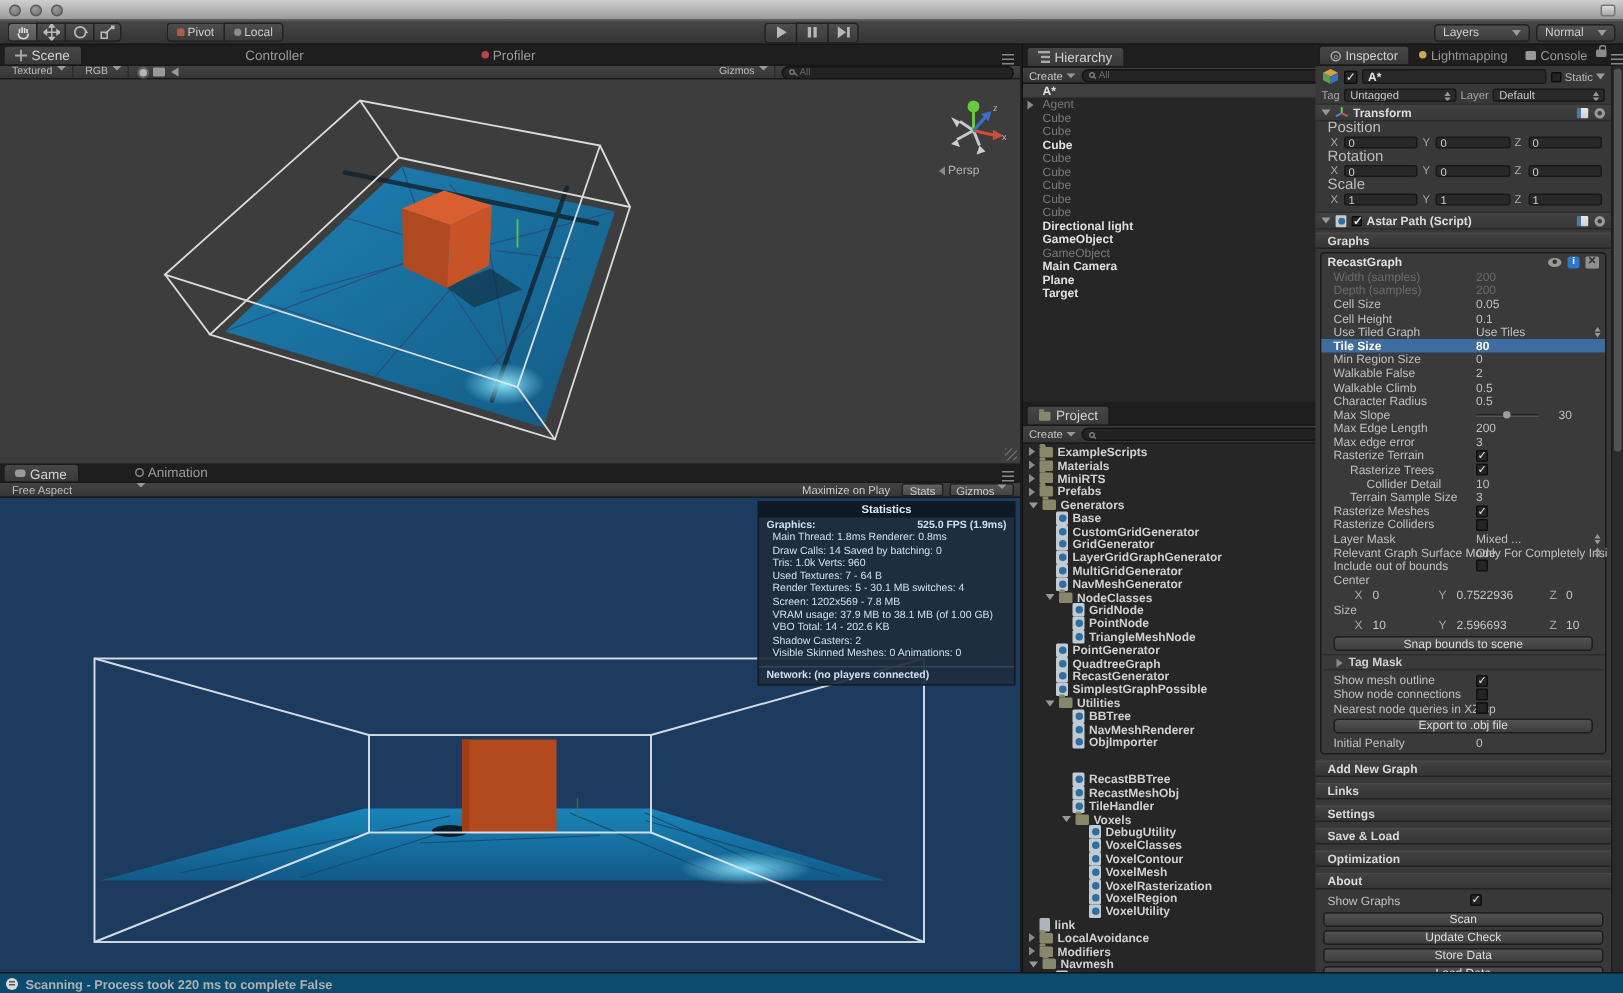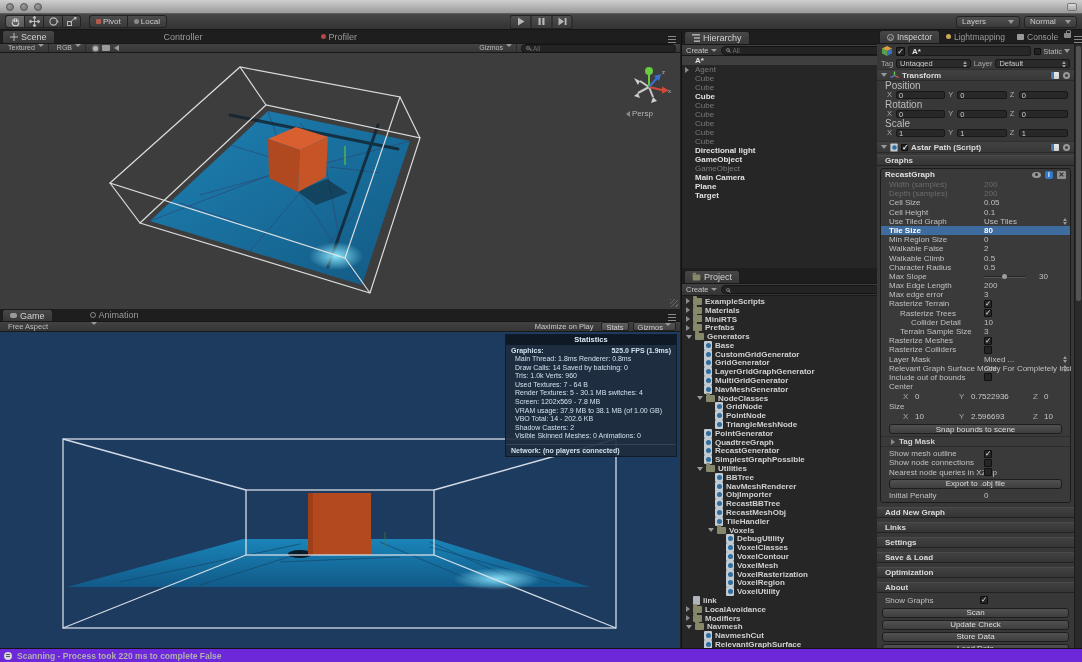--- a/index.html
+++ b/index.html
@@ -11,21 +11,21 @@
 #title-center{position:absolute;left:0;right:0;text-align:center;font-size:9px;color:#3a3a3a;display:flex;justify-content:center;align-items:center;gap:4px}
 .doc-ic{width:7px;height:9px;background:#e9e9e9;border:1px solid #8a8a8a;border-radius:1px;display:inline-block}
 .tb-widget{position:absolute;right:5px;top:3px;width:10px;height:8px;border:1px solid #777;border-radius:2px;background:linear-gradient(#ddd,#aaa)}
 
 #toolbar{position:absolute;left:0;top:14px;width:1082px;height:16px;background:linear-gradient(#474747,#333);border-bottom:1px solid #161616;display:flex;align-items:center}
 .toolgrp{display:flex;margin-left:5px}
 .toolbtn{width:19px;height:13px;background:linear-gradient(#4d4d4d,#3a3a3a);border:1px solid #222;border-right:none;display:flex;align-items:center;justify-content:center}
 .toolbtn:first-child{border-radius:3px 0 0 3px}
 .toolbtn:last-child{border-radius:0 3px 3px 0;border-right:1px solid #222}
 .toolbtn.on{background:linear-gradient(#6e6e6e,#585858)}
-.pivotgrp{display:flex;margin-left:8px}
+.pivotgrp{display:flex;margin-left:30px}
 .pvbtn{height:13px;background:linear-gradient(#4d4d4d,#3a3a3a);border:1px solid #222;border-right:none;display:flex;align-items:center;gap:2px;padding:0 6px;font-size:8px;color:#ccc}
 .pvbtn:first-child{border-radius:3px 0 0 3px}
 .pvbtn:last-child{border-radius:0 3px 3px 0;border-right:1px solid #222}
 .pvdot{width:5px;height:5px;border-radius:1px;background:#b05a4a}
 .pvdot.loc{background:#8a8a8a;border-radius:50%}
 .playgrp{position:absolute;left:50%;transform:translateX(-50%);display:flex}
 .playbtn{width:21px;height:14px;background:linear-gradient(#4d4d4d,#3a3a3a);border:1px solid #222;border-right:none;display:flex;align-items:center;justify-content:center}
 .playbtn:first-child{border-radius:3px 0 0 3px}
 .playbtn:last-child{border-radius:0 3px 3px 0;border-right:1px solid #222}
 .ddbtn{height:12px;background:linear-gradient(#4f4f4f,#3b3b3b);border:1px solid #222;border-radius:3px;display:flex;align-items:center;justify-content:space-between;font-size:8px;color:#ccc;padding:0 5px;gap:4px}
@@ -125,21 +125,21 @@
 .sthumb{position:absolute;left:121px;top:2px;width:5px;height:5px;border-radius:50%;background:#9d9d9d}
 .sval{position:absolute;left:158px;top:0;line-height:9.2px}
 .ivlabel{height:10px;line-height:10px;padding-left:8px;font-size:8px;color:#c0c0c0}
 .ivec{position:relative;height:10px;font-size:8px;color:#c8c8c8}
 .ivec span{position:absolute;line-height:10px}
 .ibtn{margin:2px 8px;height:10px;background:linear-gradient(#515151,#3e3e3e);border:1px solid #1e1e1e;border-radius:3px;font-size:8px;color:#ddd;display:flex;align-items:center;justify-content:center}
 .ifold{height:11px;display:flex;align-items:center;gap:4px;padding-left:10px;border-top:1px solid #2c2c2c;border-bottom:1px solid #2c2c2c;margin:2px 0;font-size:8px;font-weight:bold;color:#cfcfcf}
 #insp-bottom-buttons .ibtn{margin:2px 5px;height:10px}
 #show-graphs-row{position:relative;height:11px;font-size:8px;color:#c0c0c0;margin-top:2px}
 
-#statusbar{position:absolute;left:0;top:648px;width:1082px;height:14px;background:#6d28d9;border-top:1px solid #141414;display:flex;align-items:center;gap:5px;padding-left:4px}
+#statusbar{position:absolute;left:0;top:648px;width:1082px;height:14px;background:#0c4a6e;border-top:1px solid #141414;display:flex;align-items:center;gap:5px;padding-left:4px}
 .bubble{width:8px;height:8px;background:#d8d8d8;border-radius:50%;position:relative}
 .bubble::after{content:"";position:absolute;left:2px;top:2.5px;width:4px;height:1px;background:#555;box-shadow:0 2px 0 #555}
 #status-text{font-size:8.5px;color:#b0b0b0;font-weight:bold}
 
 #left{position:absolute;left:0;top:30px;width:680px;height:618px;background:#2a2a2a}
 .grip{position:absolute;right:2px;bottom:2px;width:8px;height:8px;opacity:.55}
 .grip::after{content:"";position:absolute;inset:0;background:repeating-linear-gradient(135deg,#888 0 1px,transparent 1px 3px)}
 </style>
 </head>
 <body>
@@ -662,21 +662,21 @@
       <div class="prow" style="padding-left: 26px;">
         <span class="tri-none"></span>
         <span class="ic-script"></span>
         <span class="plabel">NavMeshRenderer</span>
       </div>
       <div class="prow" style="padding-left: 26px;">
         <span class="tri-none"></span>
         <span class="ic-script"></span>
         <span class="plabel">ObjImporter</span>
       </div>
-      <div class="prow" style="padding-left: 26px;">
+      <div class="prow" style="padding-left: 26px; margin-top: 16px;">
         <span class="tri-none"></span>
         <span class="ic-script"></span>
         <span class="plabel">RecastBBTree</span>
       </div>
       <div class="prow" style="padding-left: 26px;">
         <span class="tri-none"></span>
         <span class="ic-script"></span>
         <span class="plabel">RecastMeshObj</span>
       </div>
       <div class="prow" style="padding-left: 26px;">

